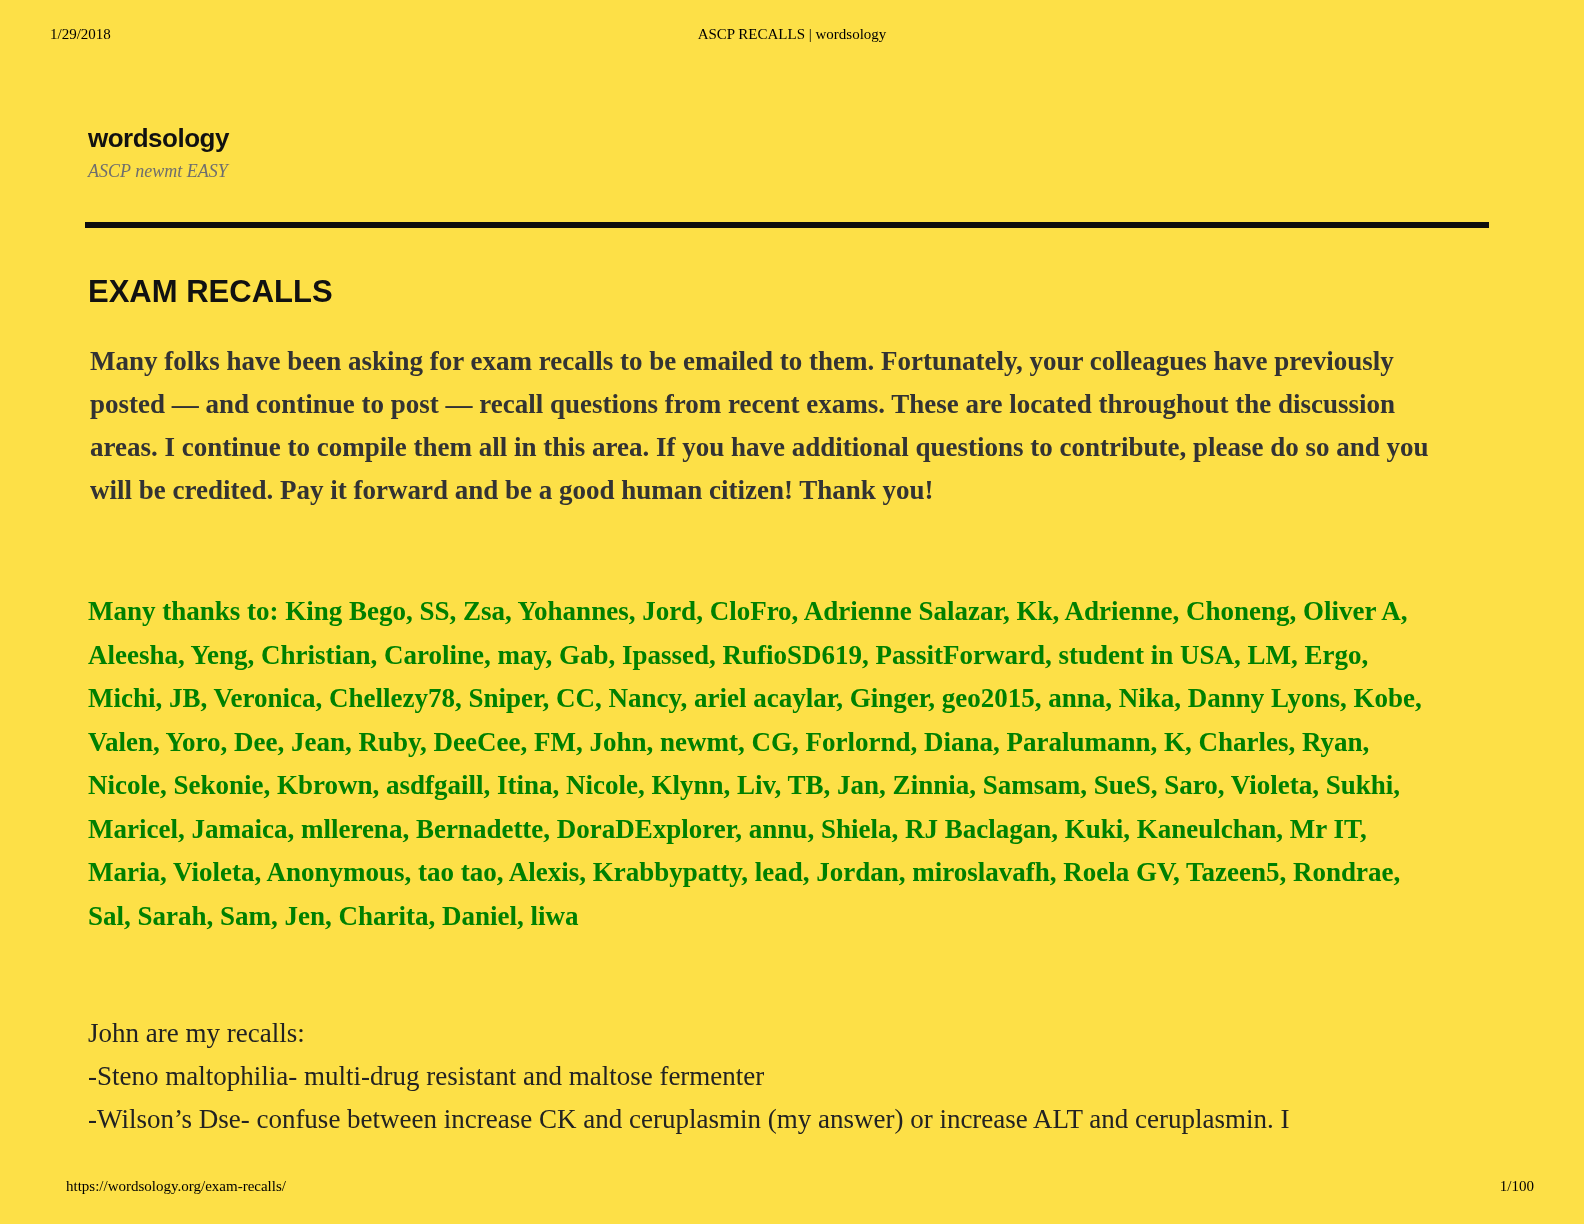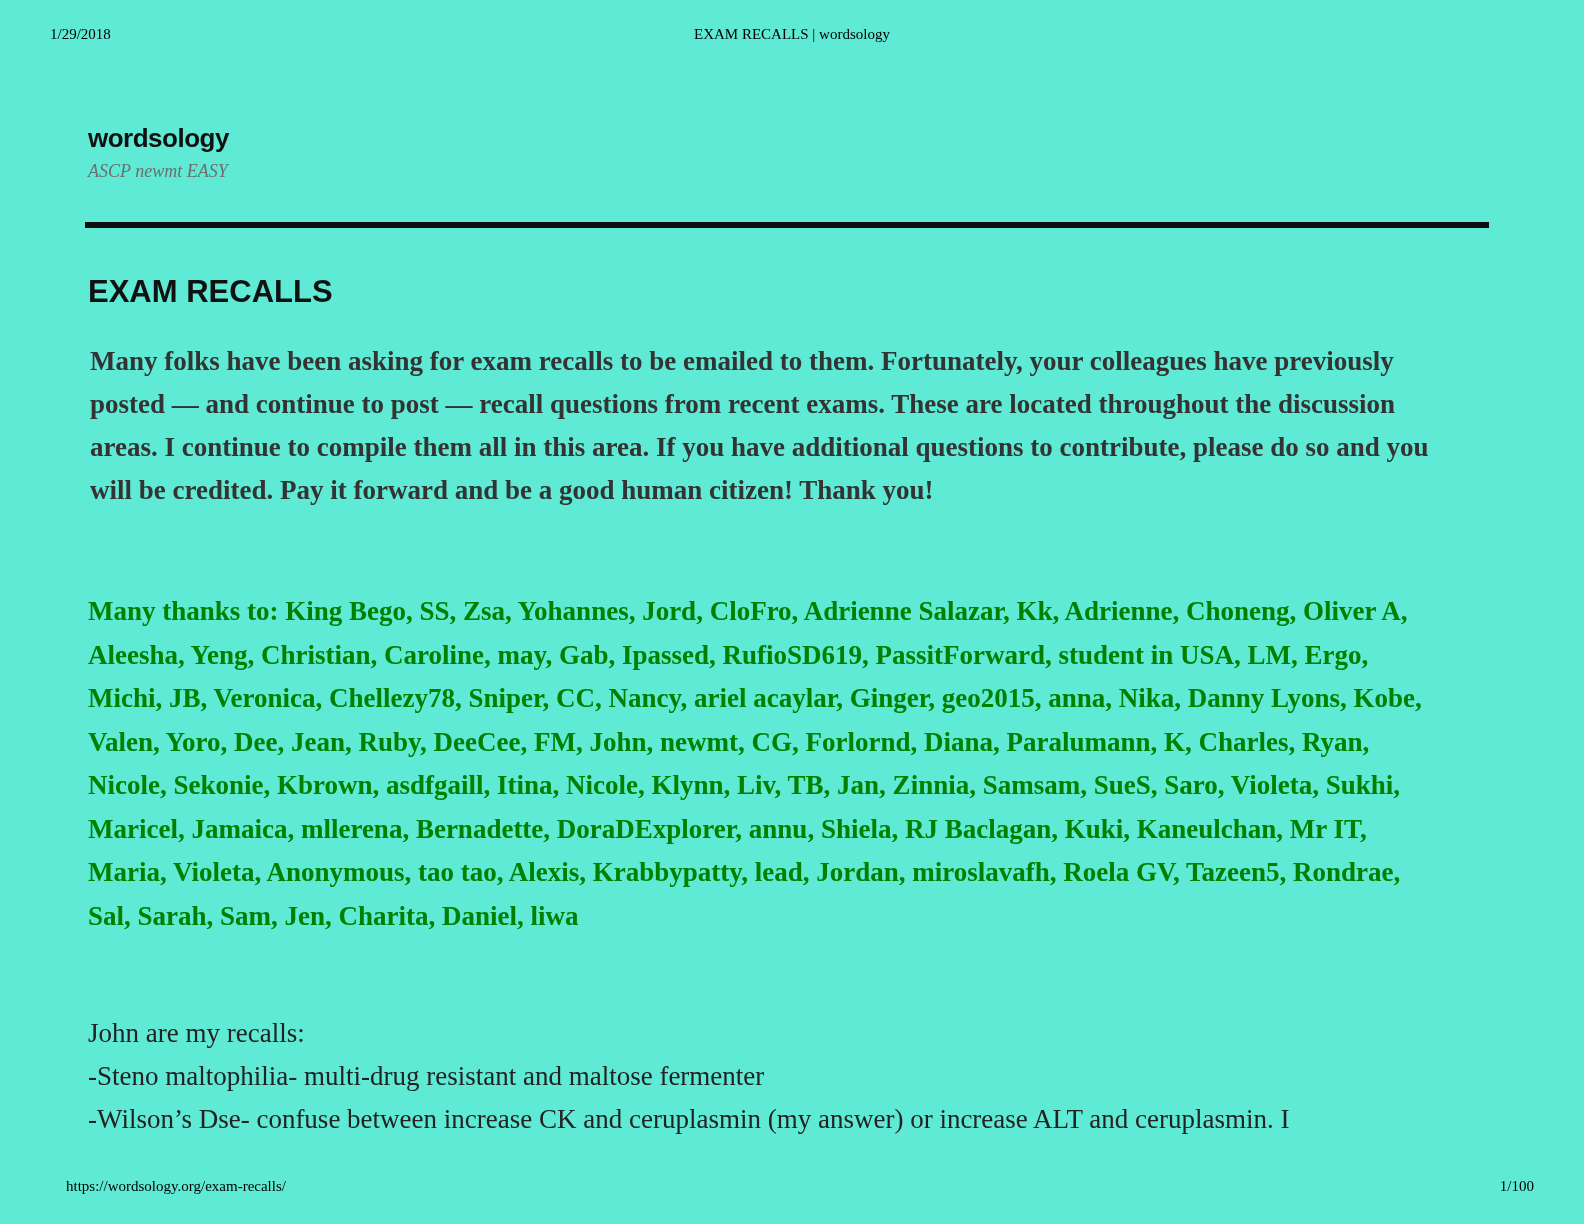--- a/index.html
+++ b/index.html
@@ -4,21 +4,21 @@
 <style>
   html, body {
     margin: 0;
     padding: 0;
     background: #ffffff;
   }
   .page {
     position: relative;
     width: 1584px;
     height: 1224px;
-    background: #5eead4;
+    background: #fde047;
     font-family: "Liberation Serif", serif;
     overflow: hidden;
   }
   
   .print-header {
     position: absolute;
     top: 26px;
     left: 50px;
     right: 50px;
     height: 22px;
@@ -128,21 +128,21 @@
     color: #222222;
   }
 </style>
 </head>
 <body>
 
 <div class="page">
 
   <div class="print-header">
     <span class="print-date">1/29/2018</span>
-    <span class="print-title">EXAM RECALLS | wordsology</span>
+    <span class="print-title">ASCP RECALLS | wordsology</span>
   </div>
 
   <div class="site-header">
     <div class="site-name">wordsology</div>
     <div class="site-tagline" style="color: rgb(110, 110, 110);">ASCP newmt EASY</div>
   </div>
 
   <div class="divider"></div>
 
   <h1 class="article-heading">EXAM RECALLS</h1>

